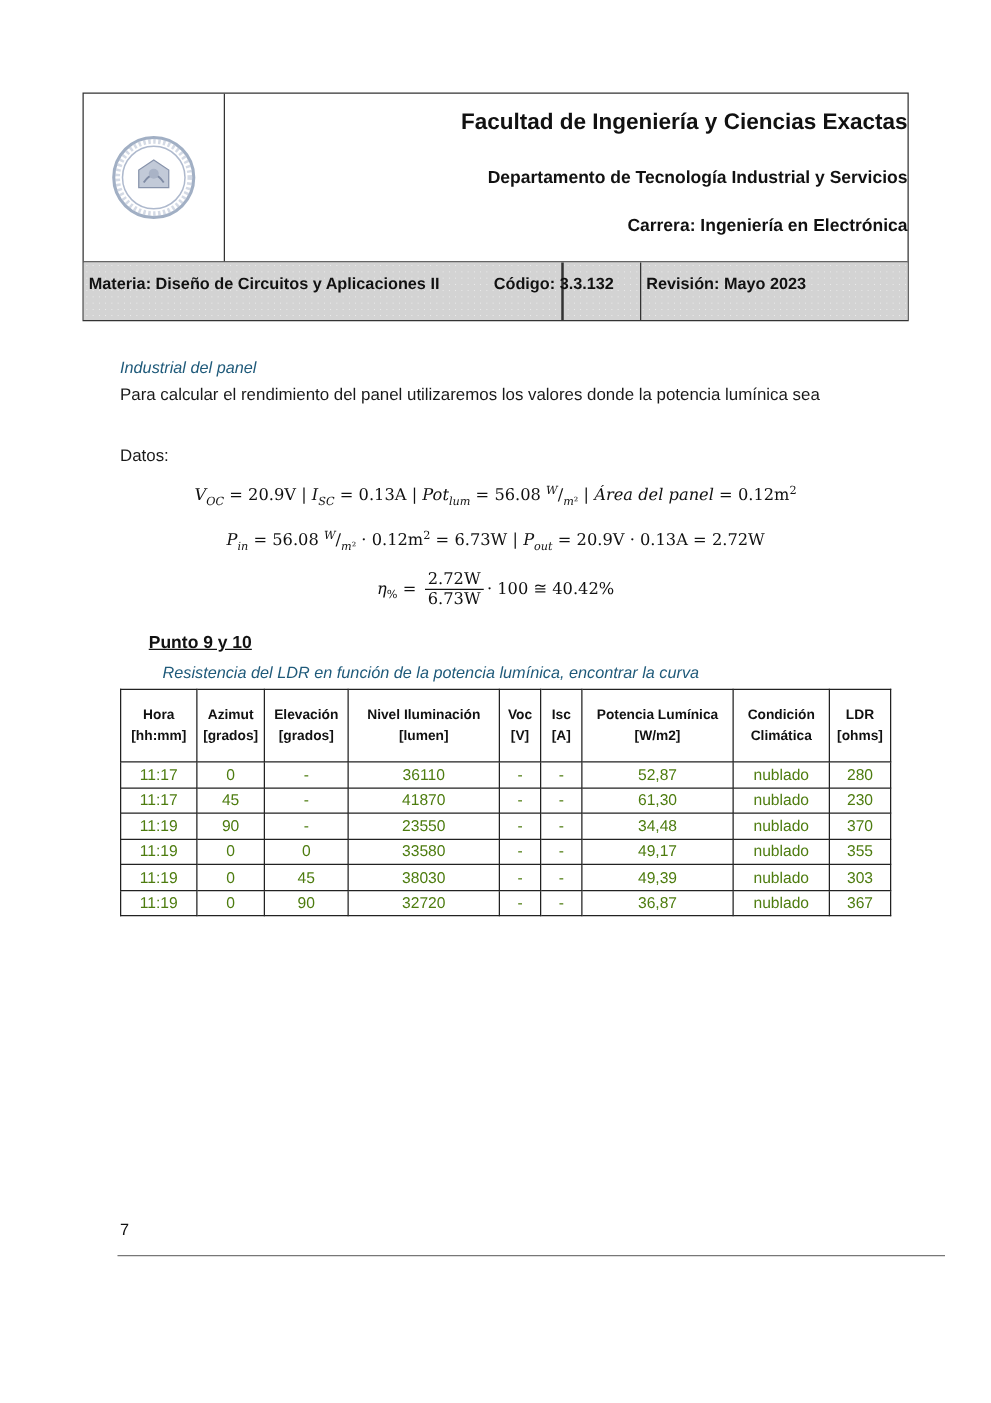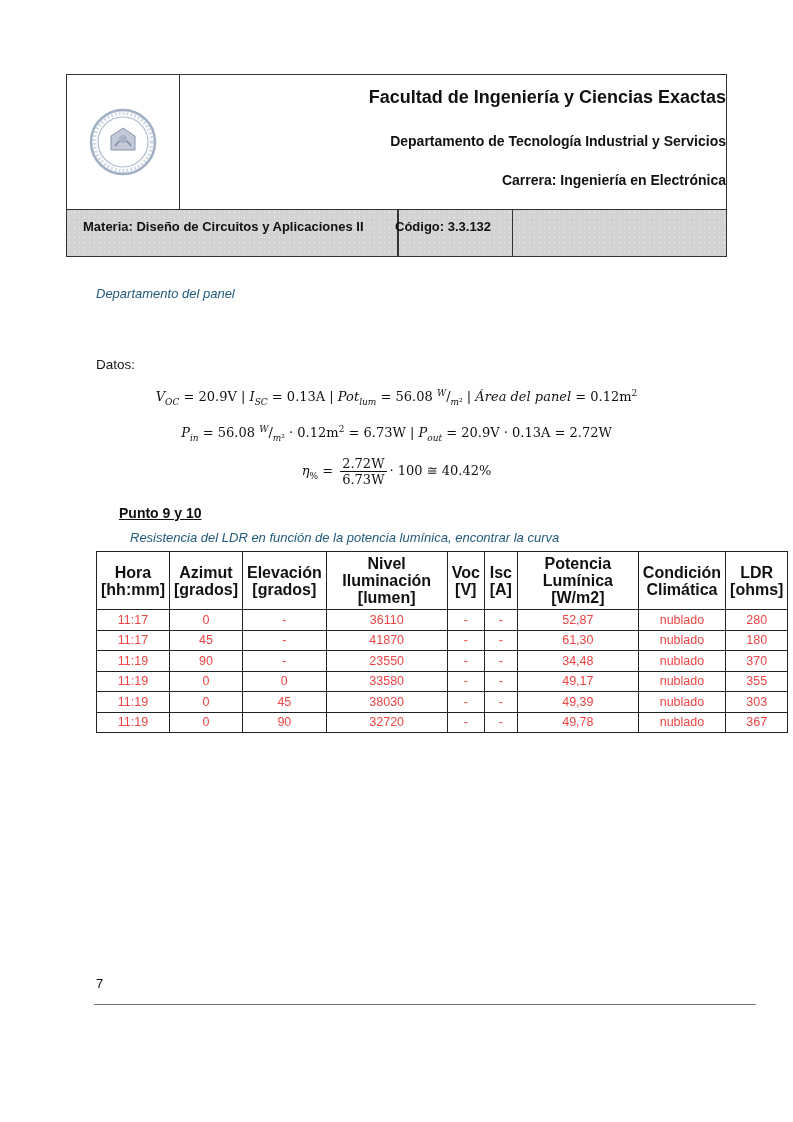--- a/index.html
+++ b/index.html
@@ -11,41 +11,41 @@
   .logo-cell { position: absolute; left: 0; top: 0; width: 113px; height: 100%; border-right: 1.5px solid #333; box-sizing: border-box; display: flex; align-items: center; justify-content: center; }
   .title-cell { position: absolute; left: 113px; top: 0; right: 0; height: 100%; text-align: right; }
   .t1 { position: absolute; left: 0; right: 0; top: 12px; font-size: 18px; font-weight: bold; color: #111; }
   .t2 { position: absolute; left: 0; right: 0; top: 58px; font-size: 14px; font-weight: bold; color: #111; }
   .t3 { position: absolute; left: 0; right: 0; top: 97px; font-size: 14px; font-weight: bold; color: #111; }
   .hdr-bot { position: absolute; left: 0; top: 135px; width: 100%; height: 46px;
     background-color: #d3d3d3;
     background-image: radial-gradient(#f2f2f2 0.6px, transparent 0.7px);
     background-size: 5px 5px; }
   .hb-cell { position: absolute; top: 0; height: 100%; padding: 9px 4px; box-sizing: border-box; font-size: 13px; font-weight: bold; color: #111; white-space: nowrap; }
-  .hb1 { left: 12px; width: 320px; border-right: 2px solid #333; }
+  .hb1 { left: 0; width: 384px; border-right: 2px solid #333; }
   .hb2 { left: 320px; width: 126px; border-right: 1.5px solid #333; padding-left: 8px; }
   .hb3 { left: 446px; right: 0; }
 
   
   .subhead { position: absolute; left: 96px; font-size: 13px; font-style: italic; color: #1f5a7a; }
   .para { position: absolute; left: 96px; width: 610px; font-size: 13.5px; line-height: 20px; color: #1a1a1a; }
   .eq { position: absolute; left: 0; width: 793px; text-align: center; font-family: "DejaVu Serif", serif; font-size: 13px; color: #111; }
   .eq i { font-style: italic; }
   .eq sub, .eq sup { font-size: 9px; }
   .frac { display: inline-block; vertical-align: middle; text-align: center; margin: 0 3px; }
   .frac .num { display: block; border-bottom: 1px solid #111; padding: 0 2px; }
   .frac .den { display: block; padding: 0 2px; }
 
   .punto { position: absolute; left: 96px; top: 505px; font-size: 14px; font-weight: bold; text-decoration: underline; color: #111; padding-left: 23px; }
 
   
   table.ldr { position: absolute; left: 96px; top: 551px; border-collapse: collapse; font-size: 12.5px; }
   table.ldr th, table.ldr td { border: 1px solid #222; text-align: center; padding: 0 4px; }
-  table.ldr th { font-weight: bold; height: 57px; line-height: 17px; font-size: 16px; color: #111; margin-left: 24px; }
-  table.ldr td { height: 19.5px; font-family: "Liberation Sans", sans-serif; color: #ef4444; }
+  table.ldr th { font-weight: bold; height: 57px; line-height: 17px; font-size: 11px; color: #111; margin-left: 24px; }
+  table.ldr td { height: 19.5px; font-family: "Liberation Sans", sans-serif; color: #4d7c0f; }
 
   .pagenum { position: absolute; left: 96px; top: 976px; font-size: 13px; color: #111; }
   .footer-rule { position: absolute; left: 94px; top: 1004px; width: 662px; height: 0; border-top: 1.5px solid #777; }
 </style>
 </head>
 <body>
 
 <div class="hdr">
   <div class="hdr-top">
     <div class="logo-cell">
@@ -60,25 +60,27 @@
     </div>
     <div class="title-cell">
       <div class="t1">Facultad de Ingeniería y Ciencias Exactas</div>
       <div class="t2">Departamento de Tecnología Industrial y Servicios</div>
       <div class="t3">Carrera: Ingeniería en Electrónica</div>
     </div>
   </div>
   <div class="hdr-bot">
     <div class="hb-cell hb1">Materia: Diseño de Circuitos y Aplicaciones II</div>
     <div class="hb-cell hb2">Código: 3.3.132</div>
+    <div class="hb-cell hb3">Revisión: Mayo 2023</div>
   </div>
 </div>
 
-<div class="subhead" style="top:286px;">Departamento del panel</div>
+<div class="subhead" style="top:286px;">Industrial del panel</div>
 <div class="para" style="top:306px;">
+  <div>Para calcular el rendimiento del panel utilizaremos los valores donde la potencia lumínica sea</div>
 </div>
 <div class="para" style="top:355px;">Datos:</div>
 
 <div class="eq" style="top:388px;">
   <i>V</i><sub><i>OC</i></sub> = <span>20.9V</span> | <i>I</i><sub><i>SC</i></sub> = <span>0.13A</span> | <i>Pot</i><sub><i>lum</i></sub> = <span>56.08</span> <sup><i>W</i></sup>/<sub><i>m</i>²</sub> | <i>Área del panel</i> = <span>0.12m</span><sup>2</sup>
 </div>
 
 <div class="eq" style="top:424px;">
   <i>P</i><sub><i>in</i></sub> = <span>56.08</span> <sup><i>W</i></sup>/<sub><i>m</i>²</sub> · <span>0.12m</span><sup>2</sup> = <span>6.73W</span> | <i>P</i><sub><i>out</i></sub> = <span>20.9V</span> · <span>0.13A</span> = <span>2.72W</span>
 </div>
@@ -122,21 +124,21 @@
       </tr>
       <tr>
         <td>11:17</td>
         <td>45</td>
         <td>-</td>
         <td>41870</td>
         <td>-</td>
         <td>-</td>
         <td>61,30</td>
         <td>nublado</td>
-        <td>180</td>
+        <td>230</td>
       </tr>
       <tr>
         <td>11:19</td>
         <td>90</td>
         <td>-</td>
         <td>23550</td>
         <td>-</td>
         <td>-</td>
         <td>34,48</td>
         <td>nublado</td>
@@ -164,21 +166,21 @@
         <td>nublado</td>
         <td>303</td>
       </tr>
       <tr>
         <td>11:19</td>
         <td>0</td>
         <td>90</td>
         <td>32720</td>
         <td>-</td>
         <td>-</td>
-        <td>49,78</td>
+        <td>36,87</td>
         <td>nublado</td>
         <td>367</td>
       </tr>
     </tbody>
 </table>
 
 <div class="pagenum">7</div>
 <div class="footer-rule"></div>
 
 </body></html>

